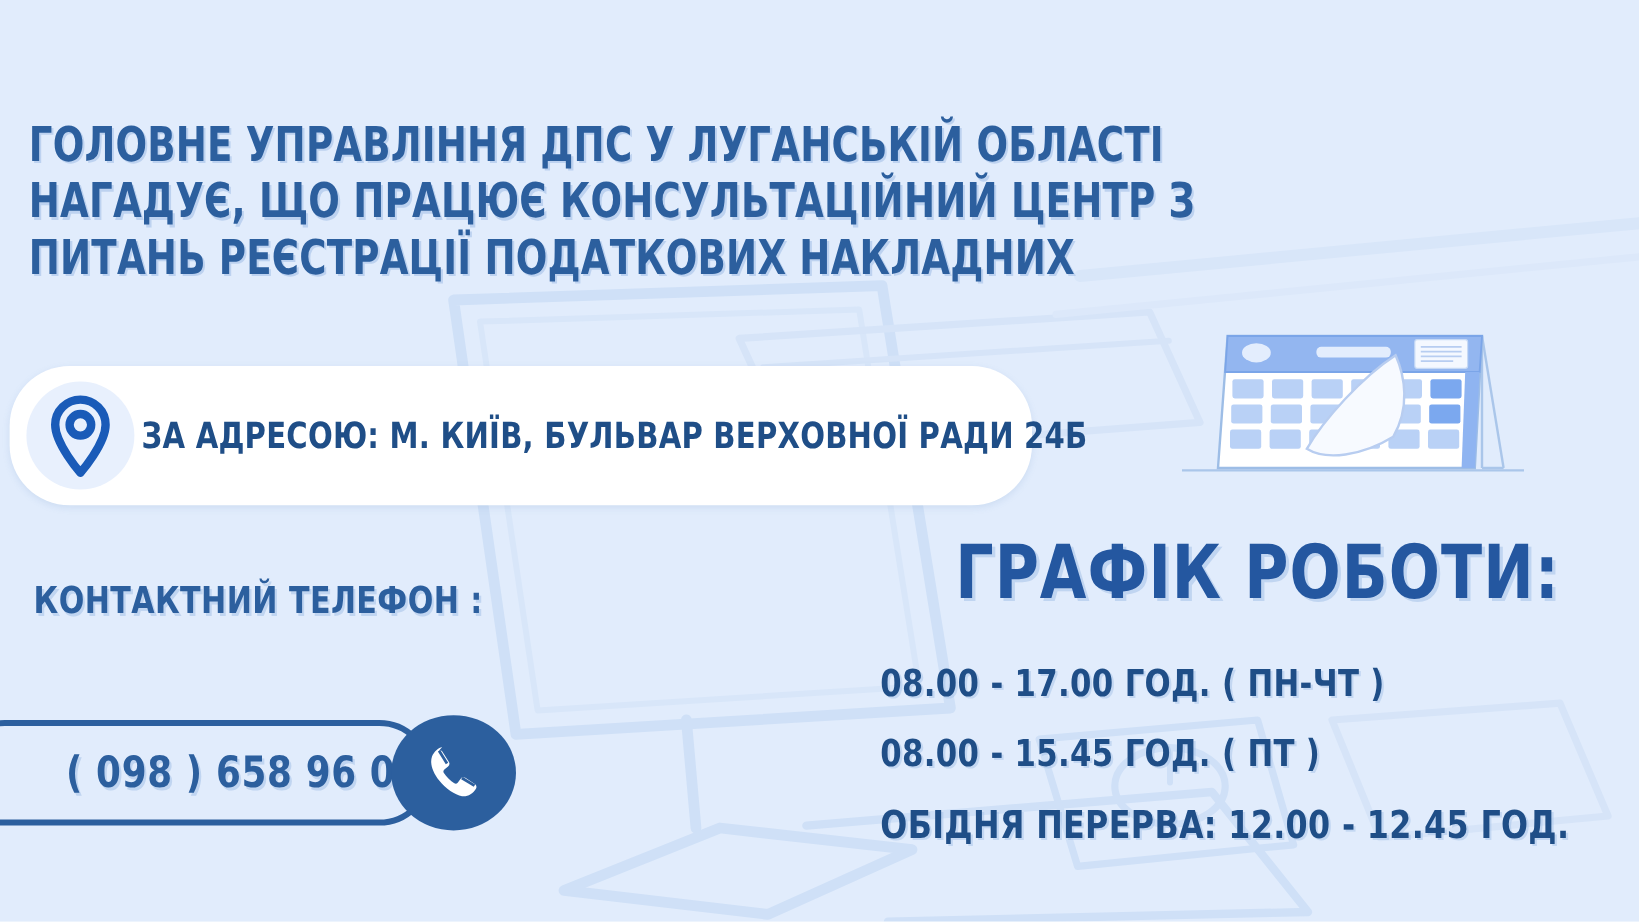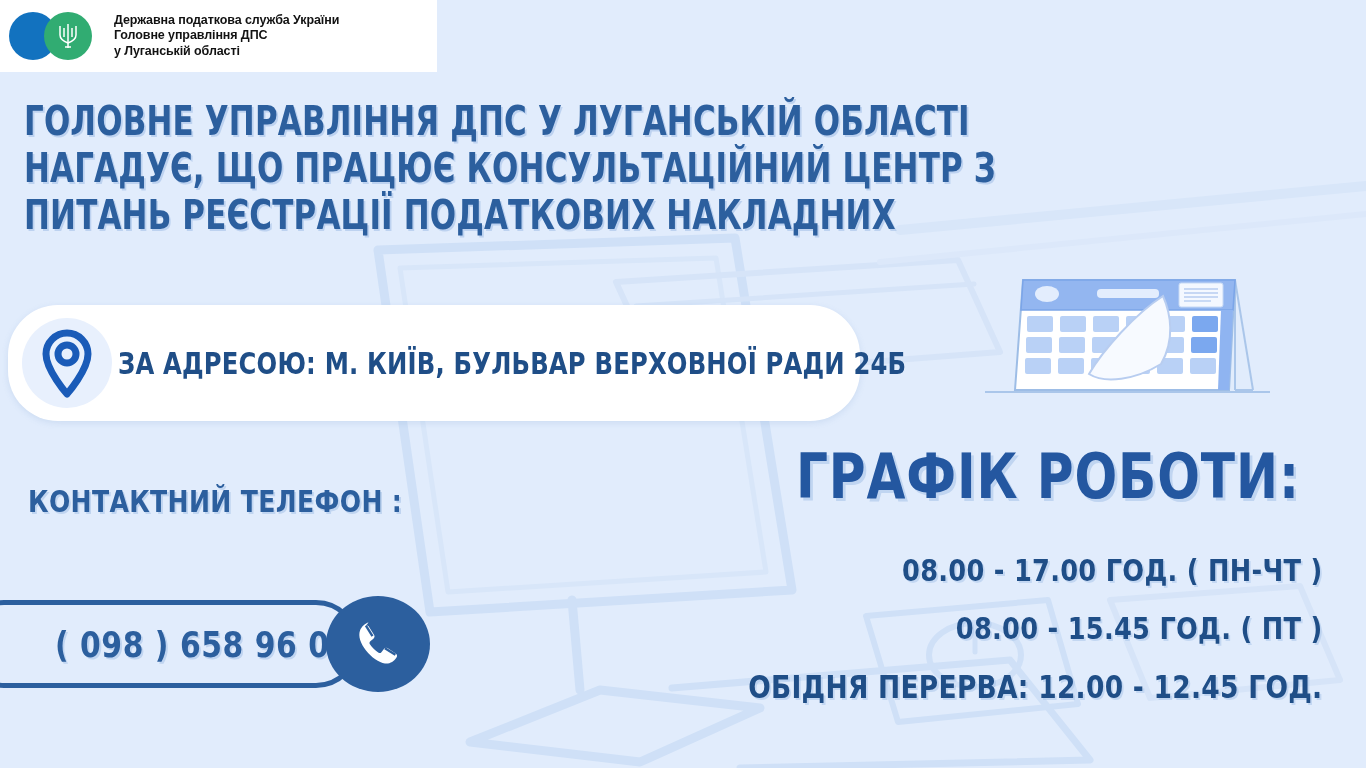--- a/index.html
+++ b/index.html
@@ -140,21 +140,21 @@
     text-transform:uppercase;
     letter-spacing:1px;
     transform:scaleX(0.9);
     transform-origin:right center;
     white-space:nowrap;
     text-shadow:3px 3px 0 rgba(160,190,230,0.5);
   }
   .schedule-lines {
     position:absolute; right:18px; top:552px;
     width:640px;
-    text-align:right;
+    text-align:left;
   }
   .schedule-lines div {
     font-family:"DejaVu Sans Condensed","Liberation Sans Narrow","Liberation Sans", sans-serif;
     font-weight:bold; font-size:31px;
     color:#1f4e87;
     text-transform:uppercase;
     letter-spacing:0.3px;
     margin-bottom:22px;
     white-space:nowrap;
     transform:scaleX(0.92);
@@ -194,39 +194,20 @@
       <path d="M616 282 L958 260 L1000 352 L660 378 Z" stroke-width="6" stroke="#d6e4f8"></path>
       <path d="M636 306 L974 284" stroke-width="5" stroke="#d6e4f8"></path>
 
       <path d="M1110 600 L1300 586 L1340 680 L1150 698 Z" stroke-width="6" stroke="#d6e4f8"></path>
 
       <path d="M900 230 L1366 186" stroke-width="10" stroke="#d8e6f9"></path>
       <path d="M880 262 L1366 214" stroke-width="6" stroke="#dce8fa"></path>
     </g>
   </svg>
 
-  <div class="logo-plate">
-    <div class="logo-marks">
-      <div class="logo-circle-blue"></div>
-      <div class="logo-circle-green">
-        <svg width="24" height="30" viewBox="0 0 24 30" fill="none" stroke="#ffffff" stroke-width="1.5" stroke-linejoin="round">
-          <path d="M12 3 L12 27"></path>
-          <path d="M4 5 L4 14 Q4 19 12 22 Q20 19 20 14 L20 5"></path>
-          <path d="M8 7 L8 16"></path>
-          <path d="M16 7 L16 16"></path>
-          <path d="M9 26 L15 26"></path>
-        </svg>
-      </div>
-    </div>
-    <div class="logo-text">
-      <div>Державна податкова служба України</div>
-      <div>Головне управління ДПС</div>
-      <div>у Луганській області</div>
-    </div>
-  </div>
 
   <div class="headline">ГОЛОВНЕ УПРАВЛІННЯ ДПС У ЛУГАНСЬКІЙ ОБЛАСТІ НАГАДУЄ, ЩО ПРАЦЮЄ КОНСУЛЬТАЦІЙНИЙ ЦЕНТР З ПИТАНЬ РЕЄСТРАЦІЇ ПОДАТКОВИХ НАКЛАДНИХ</div>
 
   <div class="address-pill">
     <div class="pin-wrap">
       <svg width="58" height="70" viewBox="0 0 58 70" fill="none" stroke="#1a5bb8" stroke-width="7" stroke-linejoin="round" stroke-linecap="round">
         <path d="M29 66 C29 66 50 42 50 26 A21 21 0 0 0 8 26 C8 42 29 66 29 66 Z"></path>
         <circle cx="29" cy="26" r="9"></circle>
       </svg>
     </div>

